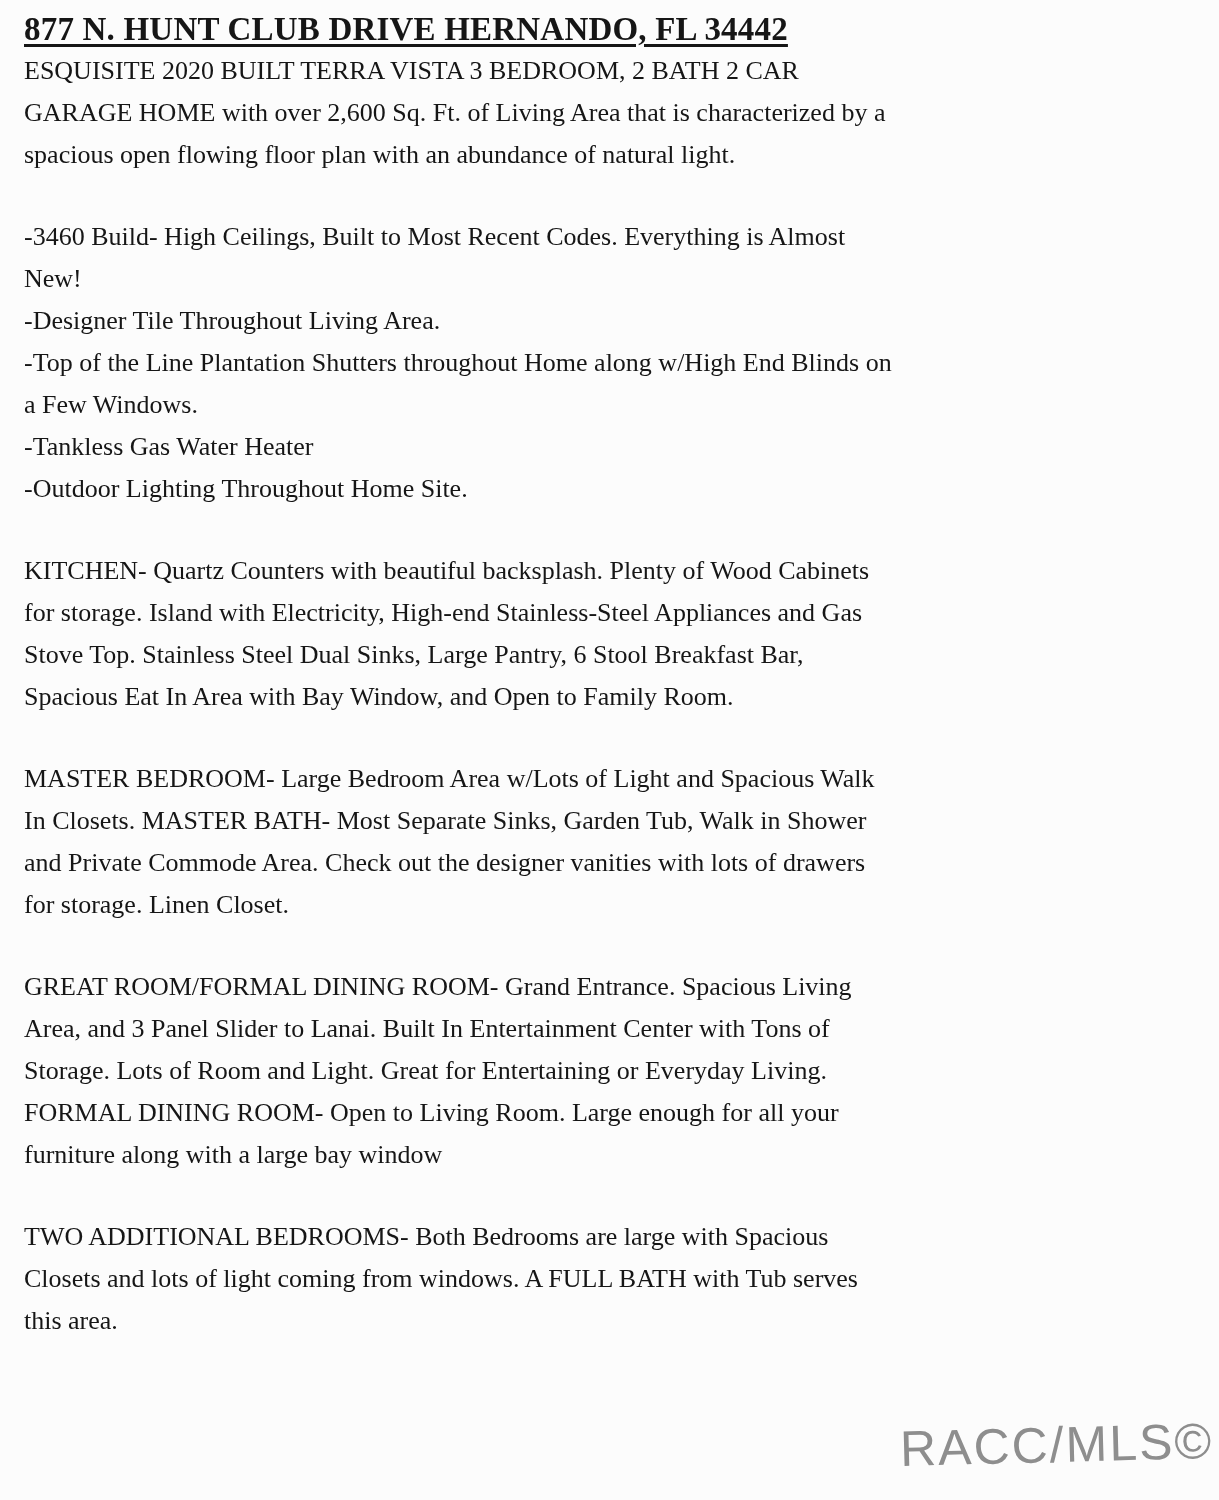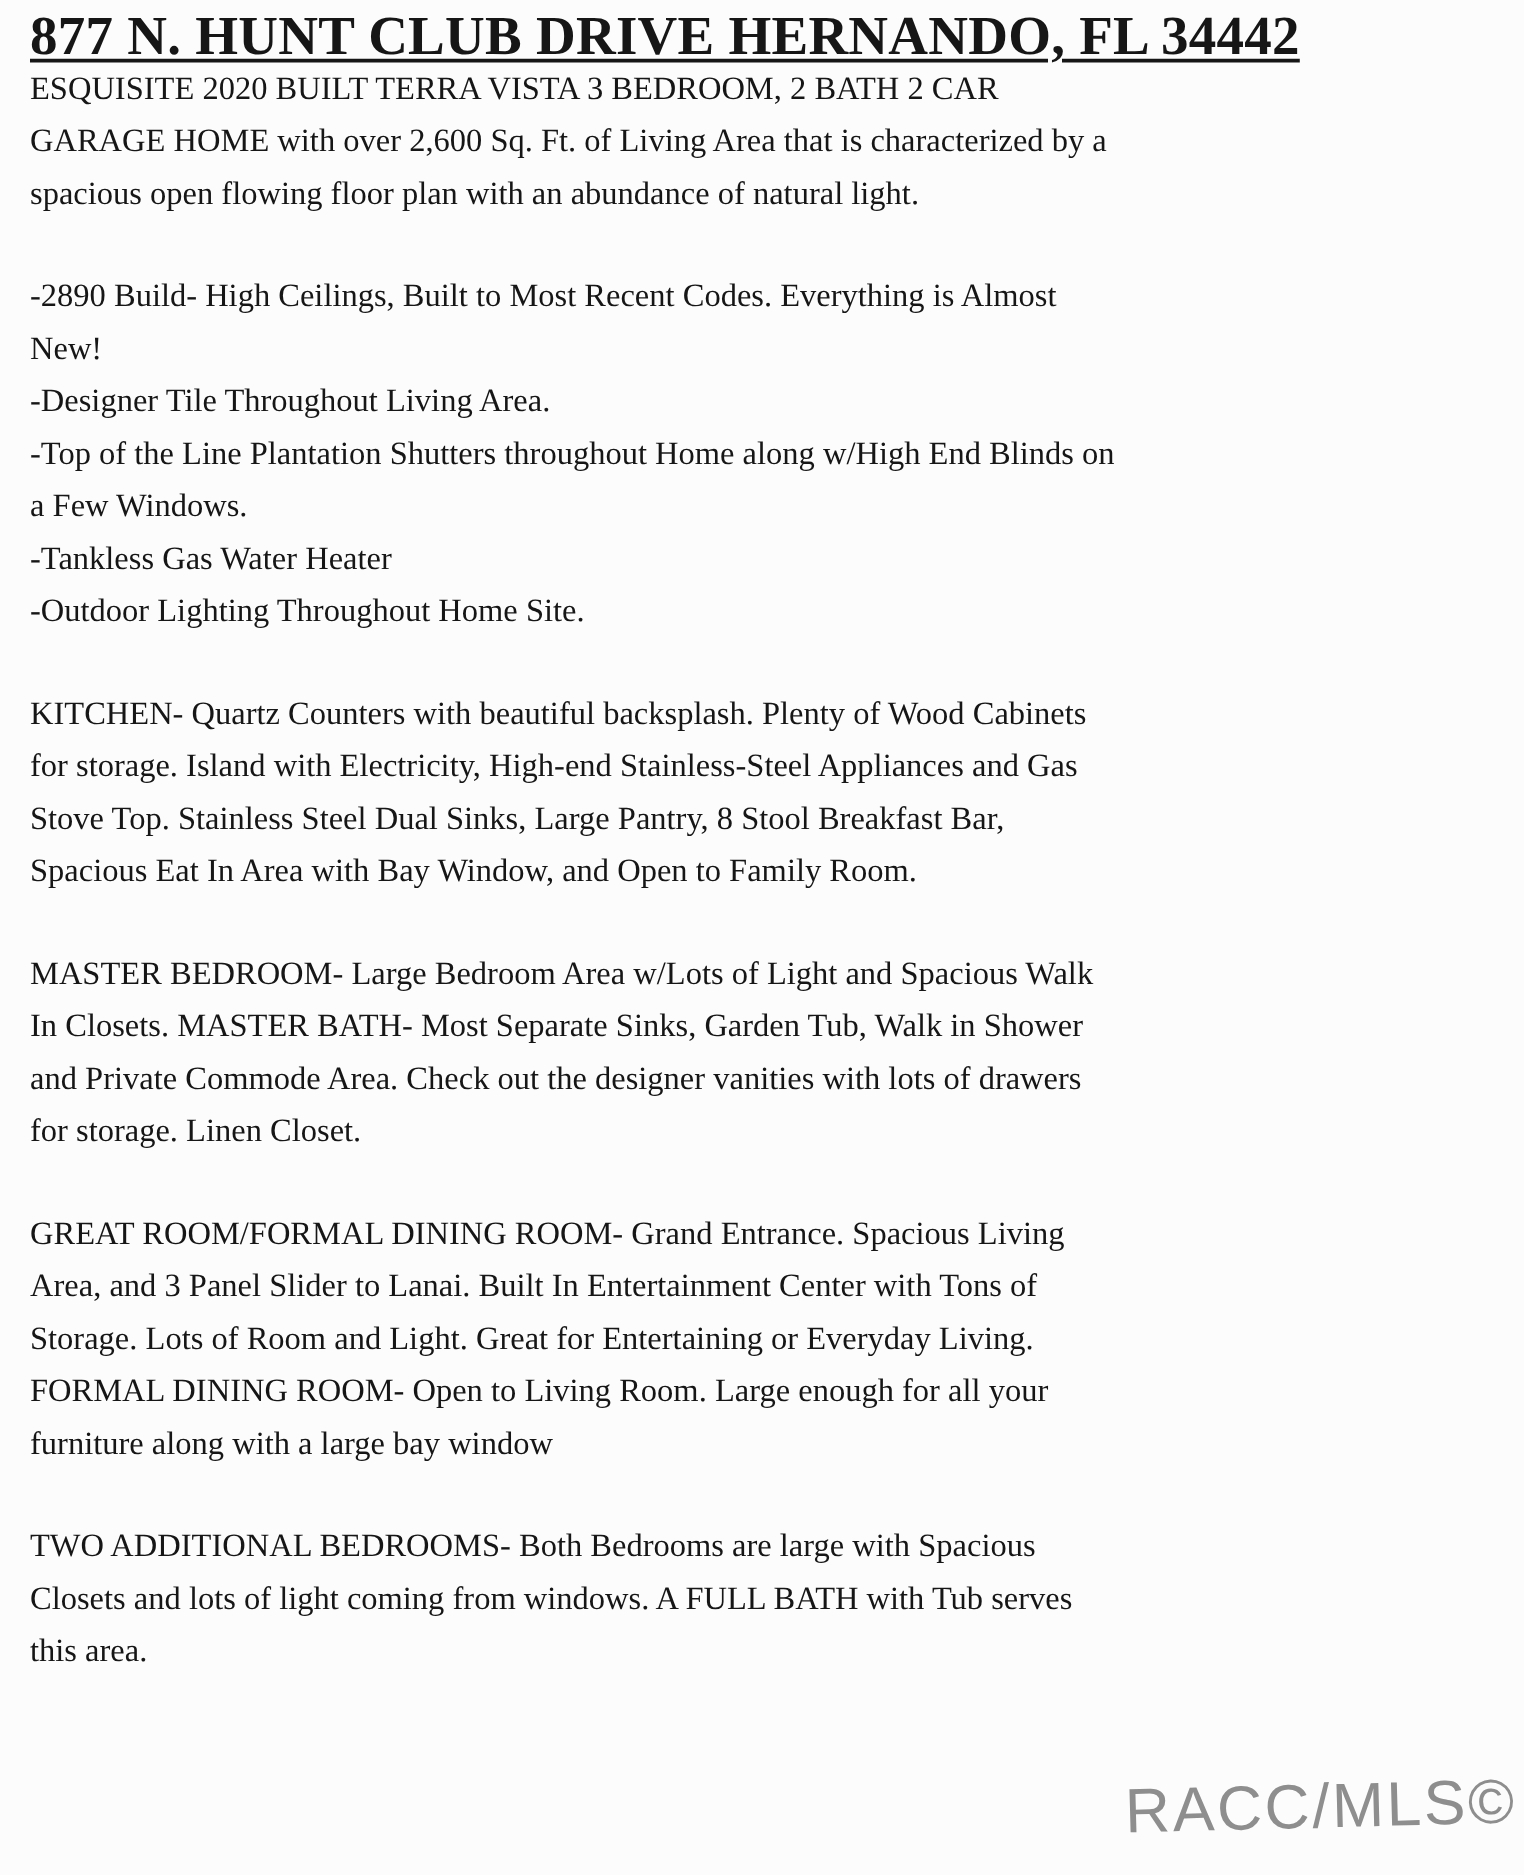--- a/index.html
+++ b/index.html
@@ -20,21 +20,21 @@
     font-size: 33px;
     line-height: 42px;
     color: #161616;
     background: #fcfcfc;
   }
 
   .section { margin: 0 0 40px 0; }
   .section:last-of-type { margin-bottom: 0; }
 
   .heading {
-    font-size: 44px;
+    font-size: 33px;
     font-weight: bold;
     line-height: 42px;
     text-decoration: underline;
     text-decoration-thickness: 3px;
     text-underline-offset: 4px;
     letter-spacing: 0.2px;
   }
 
   .para {
     white-space: pre;
@@ -61,33 +61,33 @@
 <div class="page">
 
   <div class="section">
     <h1 class="heading">877 N. HUNT CLUB DRIVE HERNANDO, FL 34442</h1>
     <p class="para">ESQUISITE 2020 BUILT TERRA VISTA 3 BEDROOM, 2 BATH 2 CAR
 GARAGE HOME with over 2,600 Sq. Ft. of Living Area that is characterized by a
 spacious open flowing floor plan with an abundance of natural light.</p>
   </div>
 
   <div class="section">
-    <p class="para">-2890 Build- High Ceilings, Built to Most Recent Codes. Everything is Almost
+    <p class="para">-3460 Build- High Ceilings, Built to Most Recent Codes. Everything is Almost
 New!
 -Designer Tile Throughout Living Area.
 -Top of the Line Plantation Shutters throughout Home along w/High End Blinds on
 a Few Windows.
 -Tankless Gas Water Heater
 -Outdoor Lighting Throughout Home Site.</p>
   </div>
 
   <div class="section">
     <p class="para">KITCHEN- Quartz Counters with beautiful backsplash. Plenty of Wood Cabinets
 for storage. Island with Electricity, High-end Stainless-Steel Appliances and Gas
-Stove Top. Stainless Steel Dual Sinks, Large Pantry, 8 Stool Breakfast Bar,
+Stove Top. Stainless Steel Dual Sinks, Large Pantry, 6 Stool Breakfast Bar,
 Spacious Eat In Area with Bay Window, and Open to Family Room.</p>
   </div>
 
   <div class="section">
     <p class="para">MASTER BEDROOM- Large Bedroom Area w/Lots of Light and Spacious Walk
 In Closets. MASTER BATH- Most Separate Sinks, Garden Tub, Walk in Shower
 and Private Commode Area. Check out the designer vanities with lots of drawers
 for storage. Linen Closet.</p>
   </div>
 

